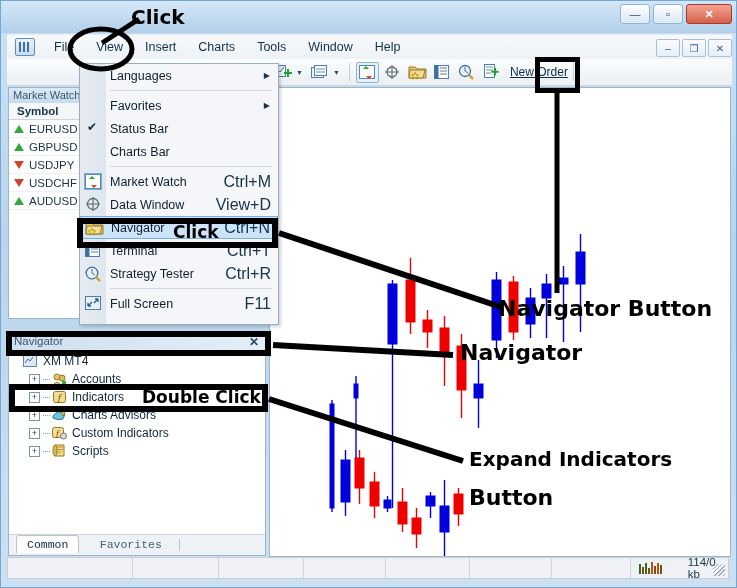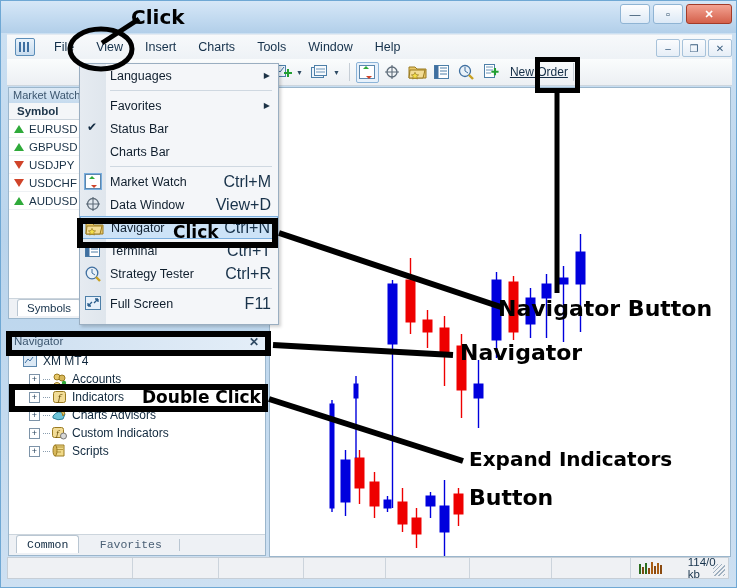--- a/index.html
+++ b/index.html
@@ -325,23 +325,20 @@
       <span class="arrow-dn"></span>
       <span>USDJPY</span>
     </div>
     <div class="mw-row">
       <span class="arrow-dn"></span>
       <span>USDCHF</span>
     </div>
     <div class="mw-row">
       <span class="arrow-up"></span>
       <span>AUDUSD</span>
-    </div>
-    <div class="mw-tabs">
-      <span class="mw-tab">Symbols</span>
     </div>
   </div>
 
   <div id="navigator">
     <div id="nav-caption">
       <span>Navigator</span>
       <span id="nav-close">✕</span>
     </div>
 
     <div style="padding:2px 0 0 6px;">

